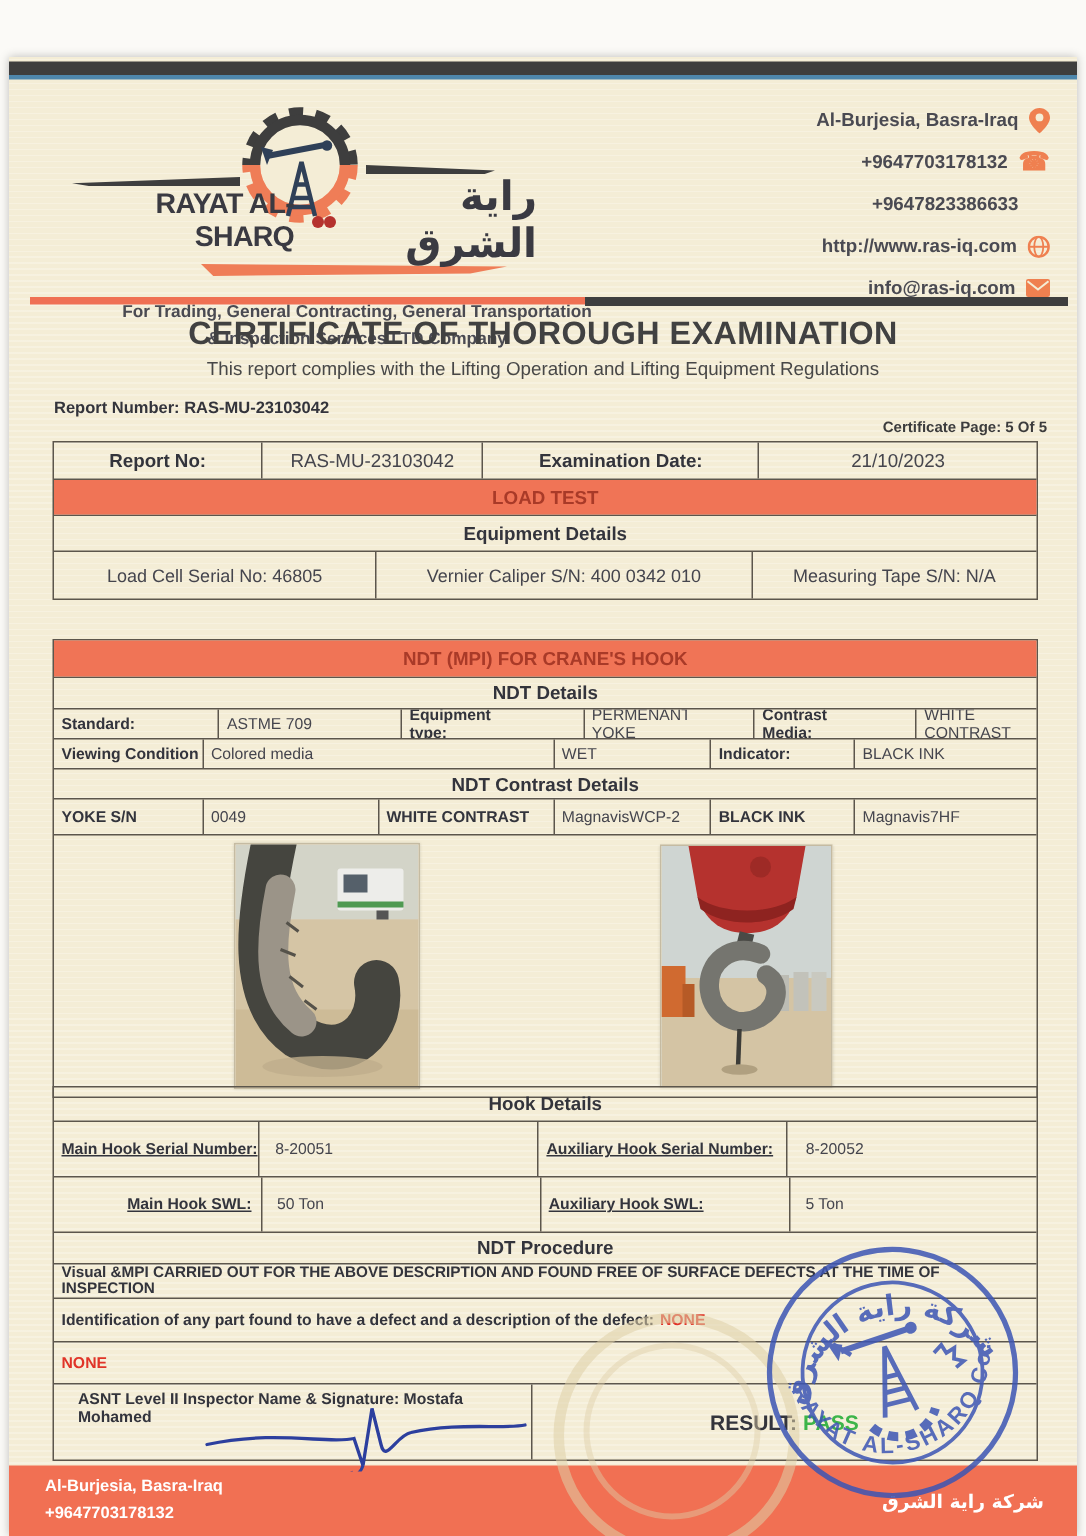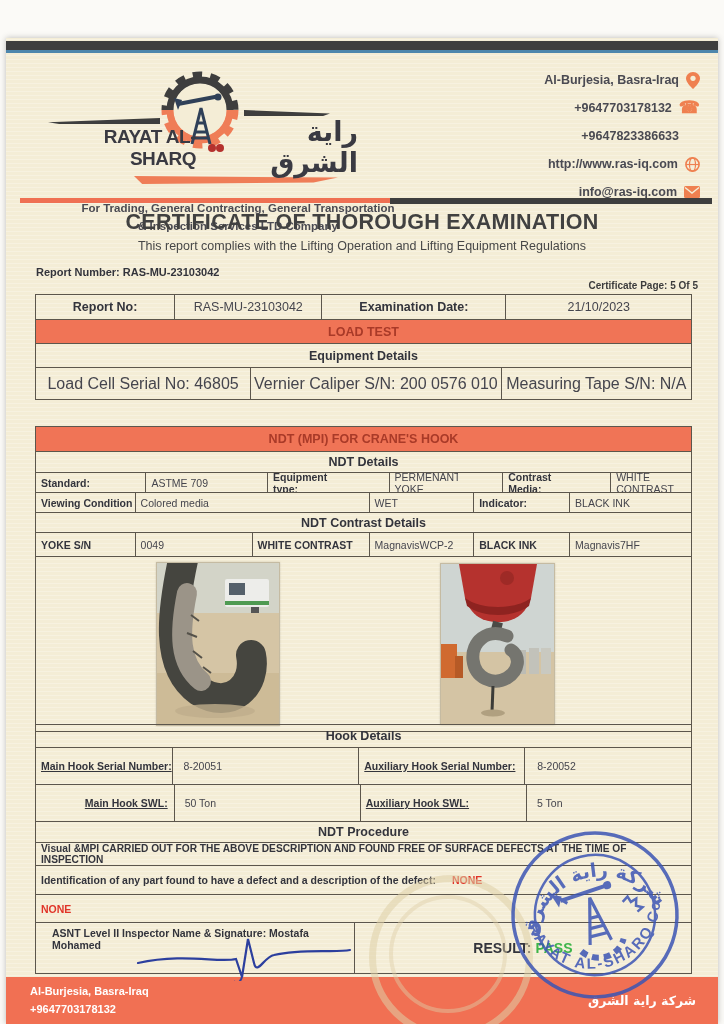--- a/index.html
+++ b/index.html
@@ -161,23 +161,23 @@
       <div class="tc cent v" style="flex-basis:22.4%;">RAS-MU-23103042</div>
       <div class="tc cent lab" style="flex-basis:28.1%;">Examination Date:</div>
       <div class="tc cent v" style="flex-basis:28.3%;">21/10/2023</div>
     </div>
     <div class="trow" style="height:23px;">
       <div class="tc banner" style="flex:1;">LOAD TEST</div>
     </div>
     <div class="trow" style="height:23px;">
       <div class="tc hdr" style="flex:1;">Equipment Details</div>
     </div>
-    <div class="trow" style="height:31px;font-size:16px;">
+    <div class="trow" style="height:31px;font-size:12px;">
       <div class="tc cent v" style="flex-basis:32.8%;">Load Cell Serial No: 46805</div>
-      <div class="tc cent v" style="flex-basis:38.2%;">Vernier Caliper S/N: 200 0576 010</div>
+      <div class="tc cent v" style="flex-basis:38.2%;">Vernier Caliper S/N: 400 0342 010</div>
       <div class="tc cent v" style="flex-basis:29%;">Measuring Tape S/N: N/A</div>
     </div>
   </div>
 
   <div class="abs tbl" style="top:388px;">
     <div class="trow" style="height:24px;">
       <div class="tc banner" style="flex:1;">NDT (MPI) FOR CRANE'S HOOK</div>
     </div>
     <div class="trow" style="height:20px;">
       <div class="tc hdr" style="flex:1;">NDT Details</div>
@@ -266,21 +266,21 @@
       <div class="tc lab und pad" style="flex-basis:25.8%;">Auxiliary Hook SWL:</div>
       <div class="tc v" style="flex-basis:24.8%;padding-left:10px;">5 Ton</div>
     </div>
     <div class="trow" style="height:20px;">
       <div class="tc hdr" style="flex:1;">NDT Procedure</div>
     </div>
     <div class="trow" style="height:22px;">
       <div class="tc lab pad" style="flex:1;font-size:10.2px;">Visual &amp;MPI CARRIED OUT FOR THE ABOVE DESCRIPTION AND FOUND FREE OF SURFACE DEFECTS AT THE TIME OF INSPECTION</div>
     </div>
     <div class="trow" style="height:28px;">
-      <div class="tc pad" style="flex:1;font-size:10.5px;gap:16px;">
+      <div class="tc pad" style="flex:1;font-size:10.5px;gap:4px;">
         <span class="lab">Identification of any part found to have a defect and a description of the defect:</span>
         <span class="red">NONE</span>
       </div>
     </div>
     <div class="trow" style="height:27px;">
       <div class="tc pad" style="flex:1;font-size:10.5px;gap:4px;">
         <span class="red">NONE</span>
       </div>
     </div>
     <div class="trow" style="height:50px;position:relative;">

